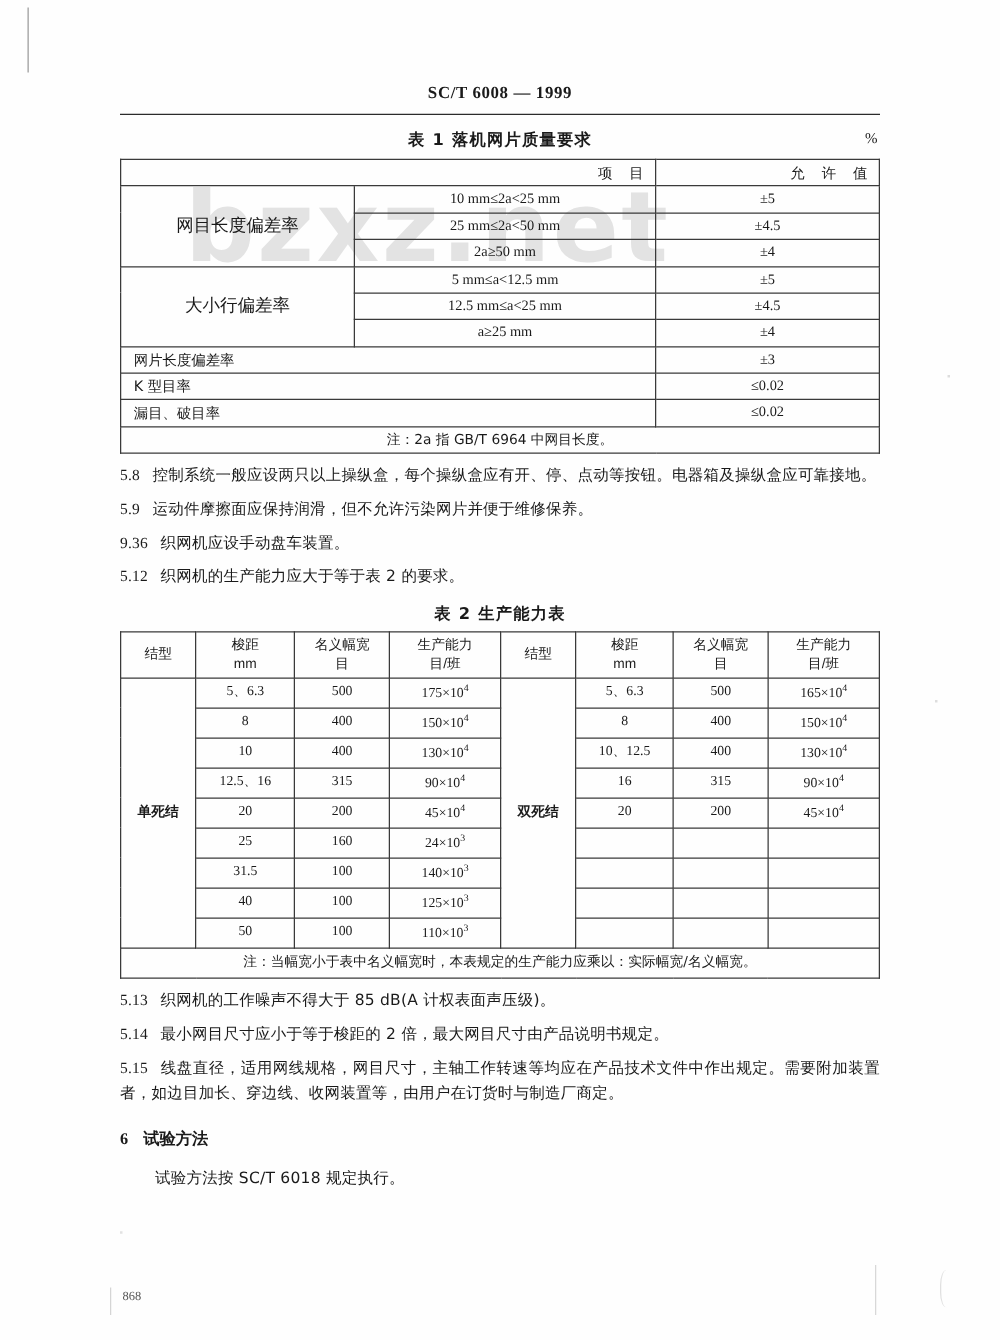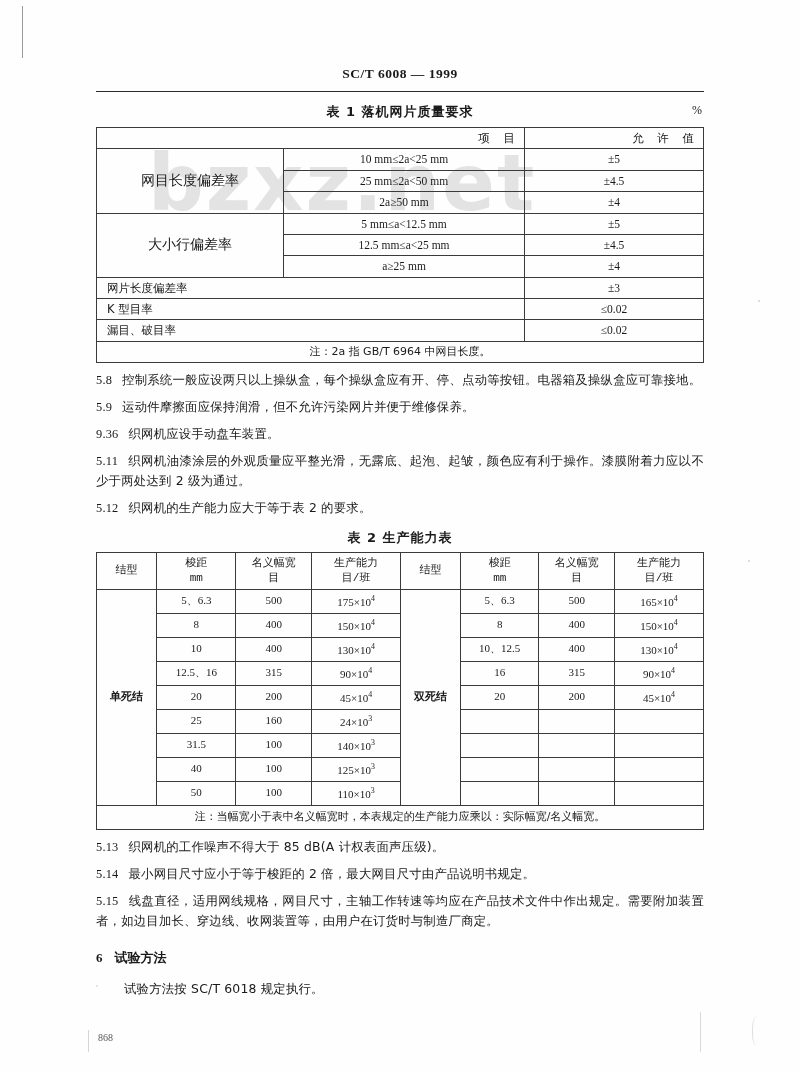--- a/index.html
+++ b/index.html
@@ -155,21 +155,21 @@
   
   #table-2 { font-size: 11px; margin-top: 5px; }
   #table-2 td { padding: 3px 2px; height: 17px; }
   #table-2 td.knot { font-family:"DejaVu Sans", sans-serif; font-weight: bold; }
   #table-2 th.colhd {
     font-family: "DejaVu Sans", sans-serif;
     letter-spacing: 0px;
     line-height: 1.35;
     font-size: 11px;
   }
-  #table-2 .unit2 { display:block; font-family:Liberation Mono, monospace; }
+  #table-2 .unit2 { display:block; font-family:Liberation Sans, sans-serif; }
   #table-2 td.empty { border-left: 1px solid #3a3a3a; border-right: 1px solid #3a3a3a; }
 
   
   .para {
     font-family: "DejaVu Sans", "Liberation Sans", sans-serif;
     font-size: 12.4px;
     line-height: 1.62;
     margin-top: 7px;
     text-align: justify;
     letter-spacing: 0.2px;
@@ -279,23 +279,20 @@
     </table>
 
     <div class="para">
       <span class="num">5.8</span><span>控制系统一般应设两只以上操纵盒，每个操纵盒应有开、停、点动等按钮。电器箱及操纵盒应可靠接地。</span>
     </div>
     <div class="para">
       <span class="num">5.9</span><span>运动件摩擦面应保持润滑，但不允许污染网片并便于维修保养。</span>
     </div>
     <div class="para">
       <span class="num">9.36</span><span>织网机应设手动盘车装置。</span>
-    </div>
-    <div class="para">
-      <span class="num">5.11</span><span>织网机油漆涂层的外观质量应平整光滑，无露底、起泡、起皱，颜色应有利于操作。漆膜附着力应以不少于两处达到 2 级为通过。</span>
     </div>
     <div class="para">
       <span class="num">5.12</span><span>织网机的生产能力应大于等于表 2 的要求。</span>
     </div>
 
     <div class="table-caption cjk">表 2   生产能力表</div>
 
     <table class="std" id="table-2">
       <tbody>
         <tr>

